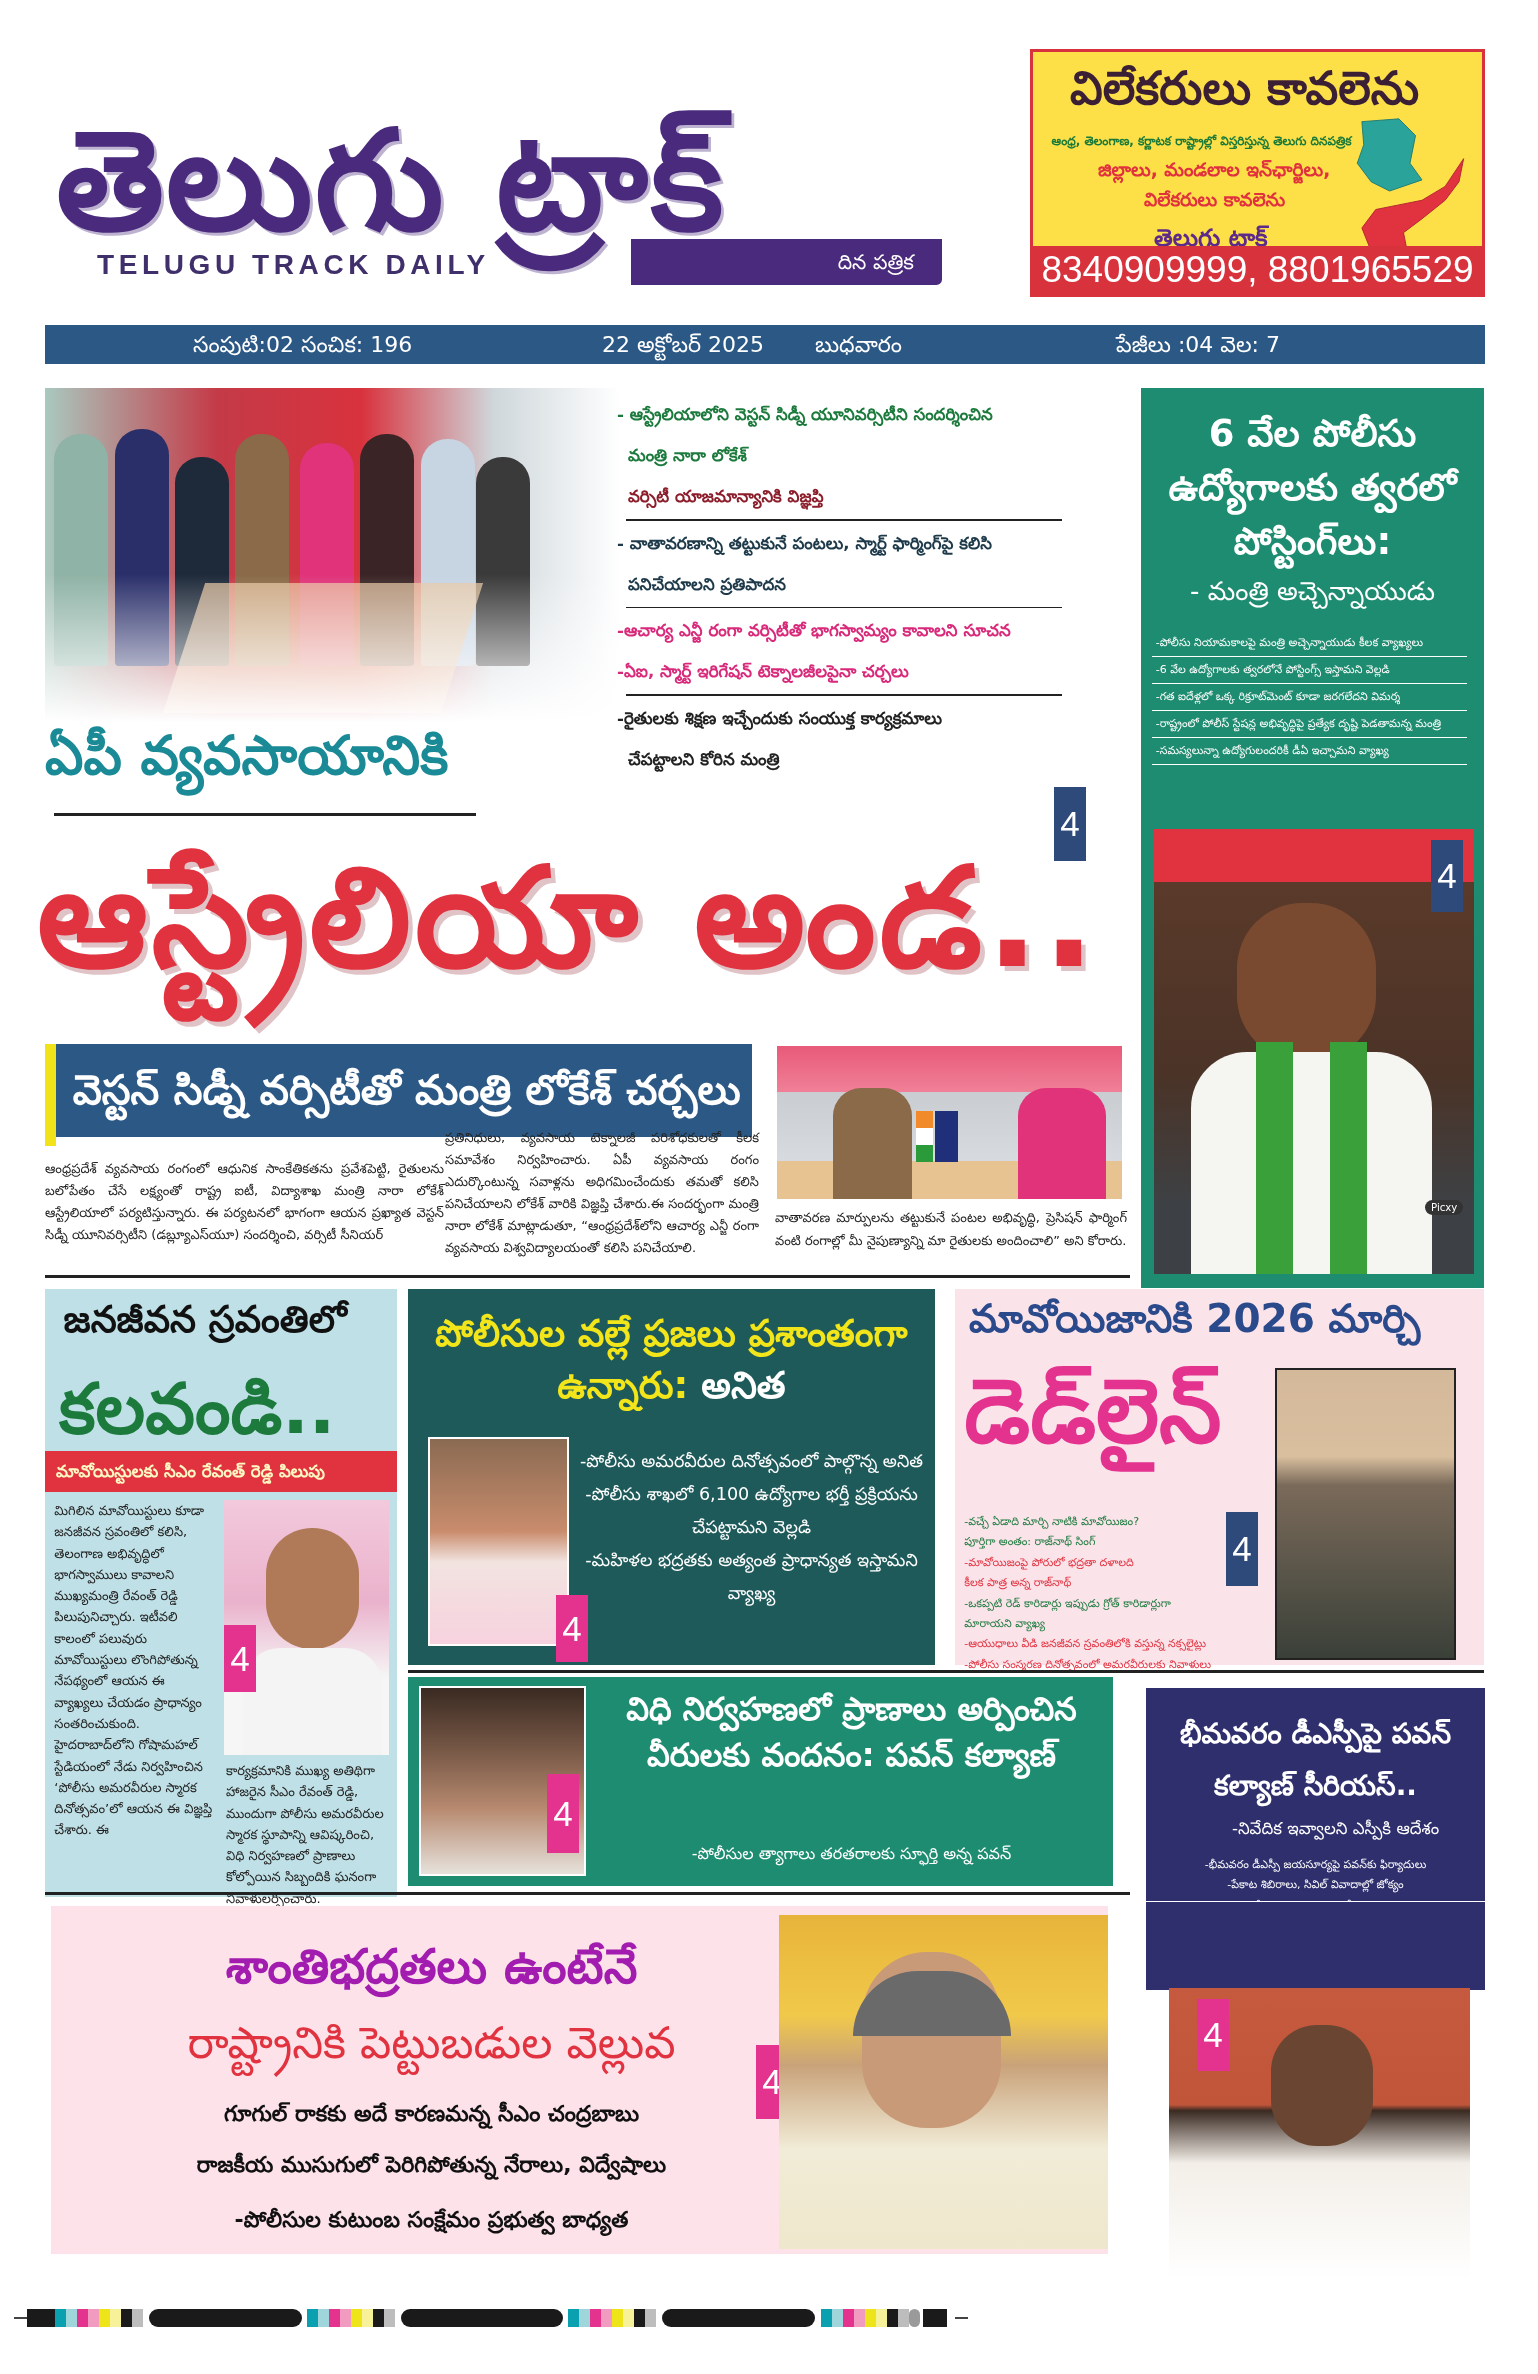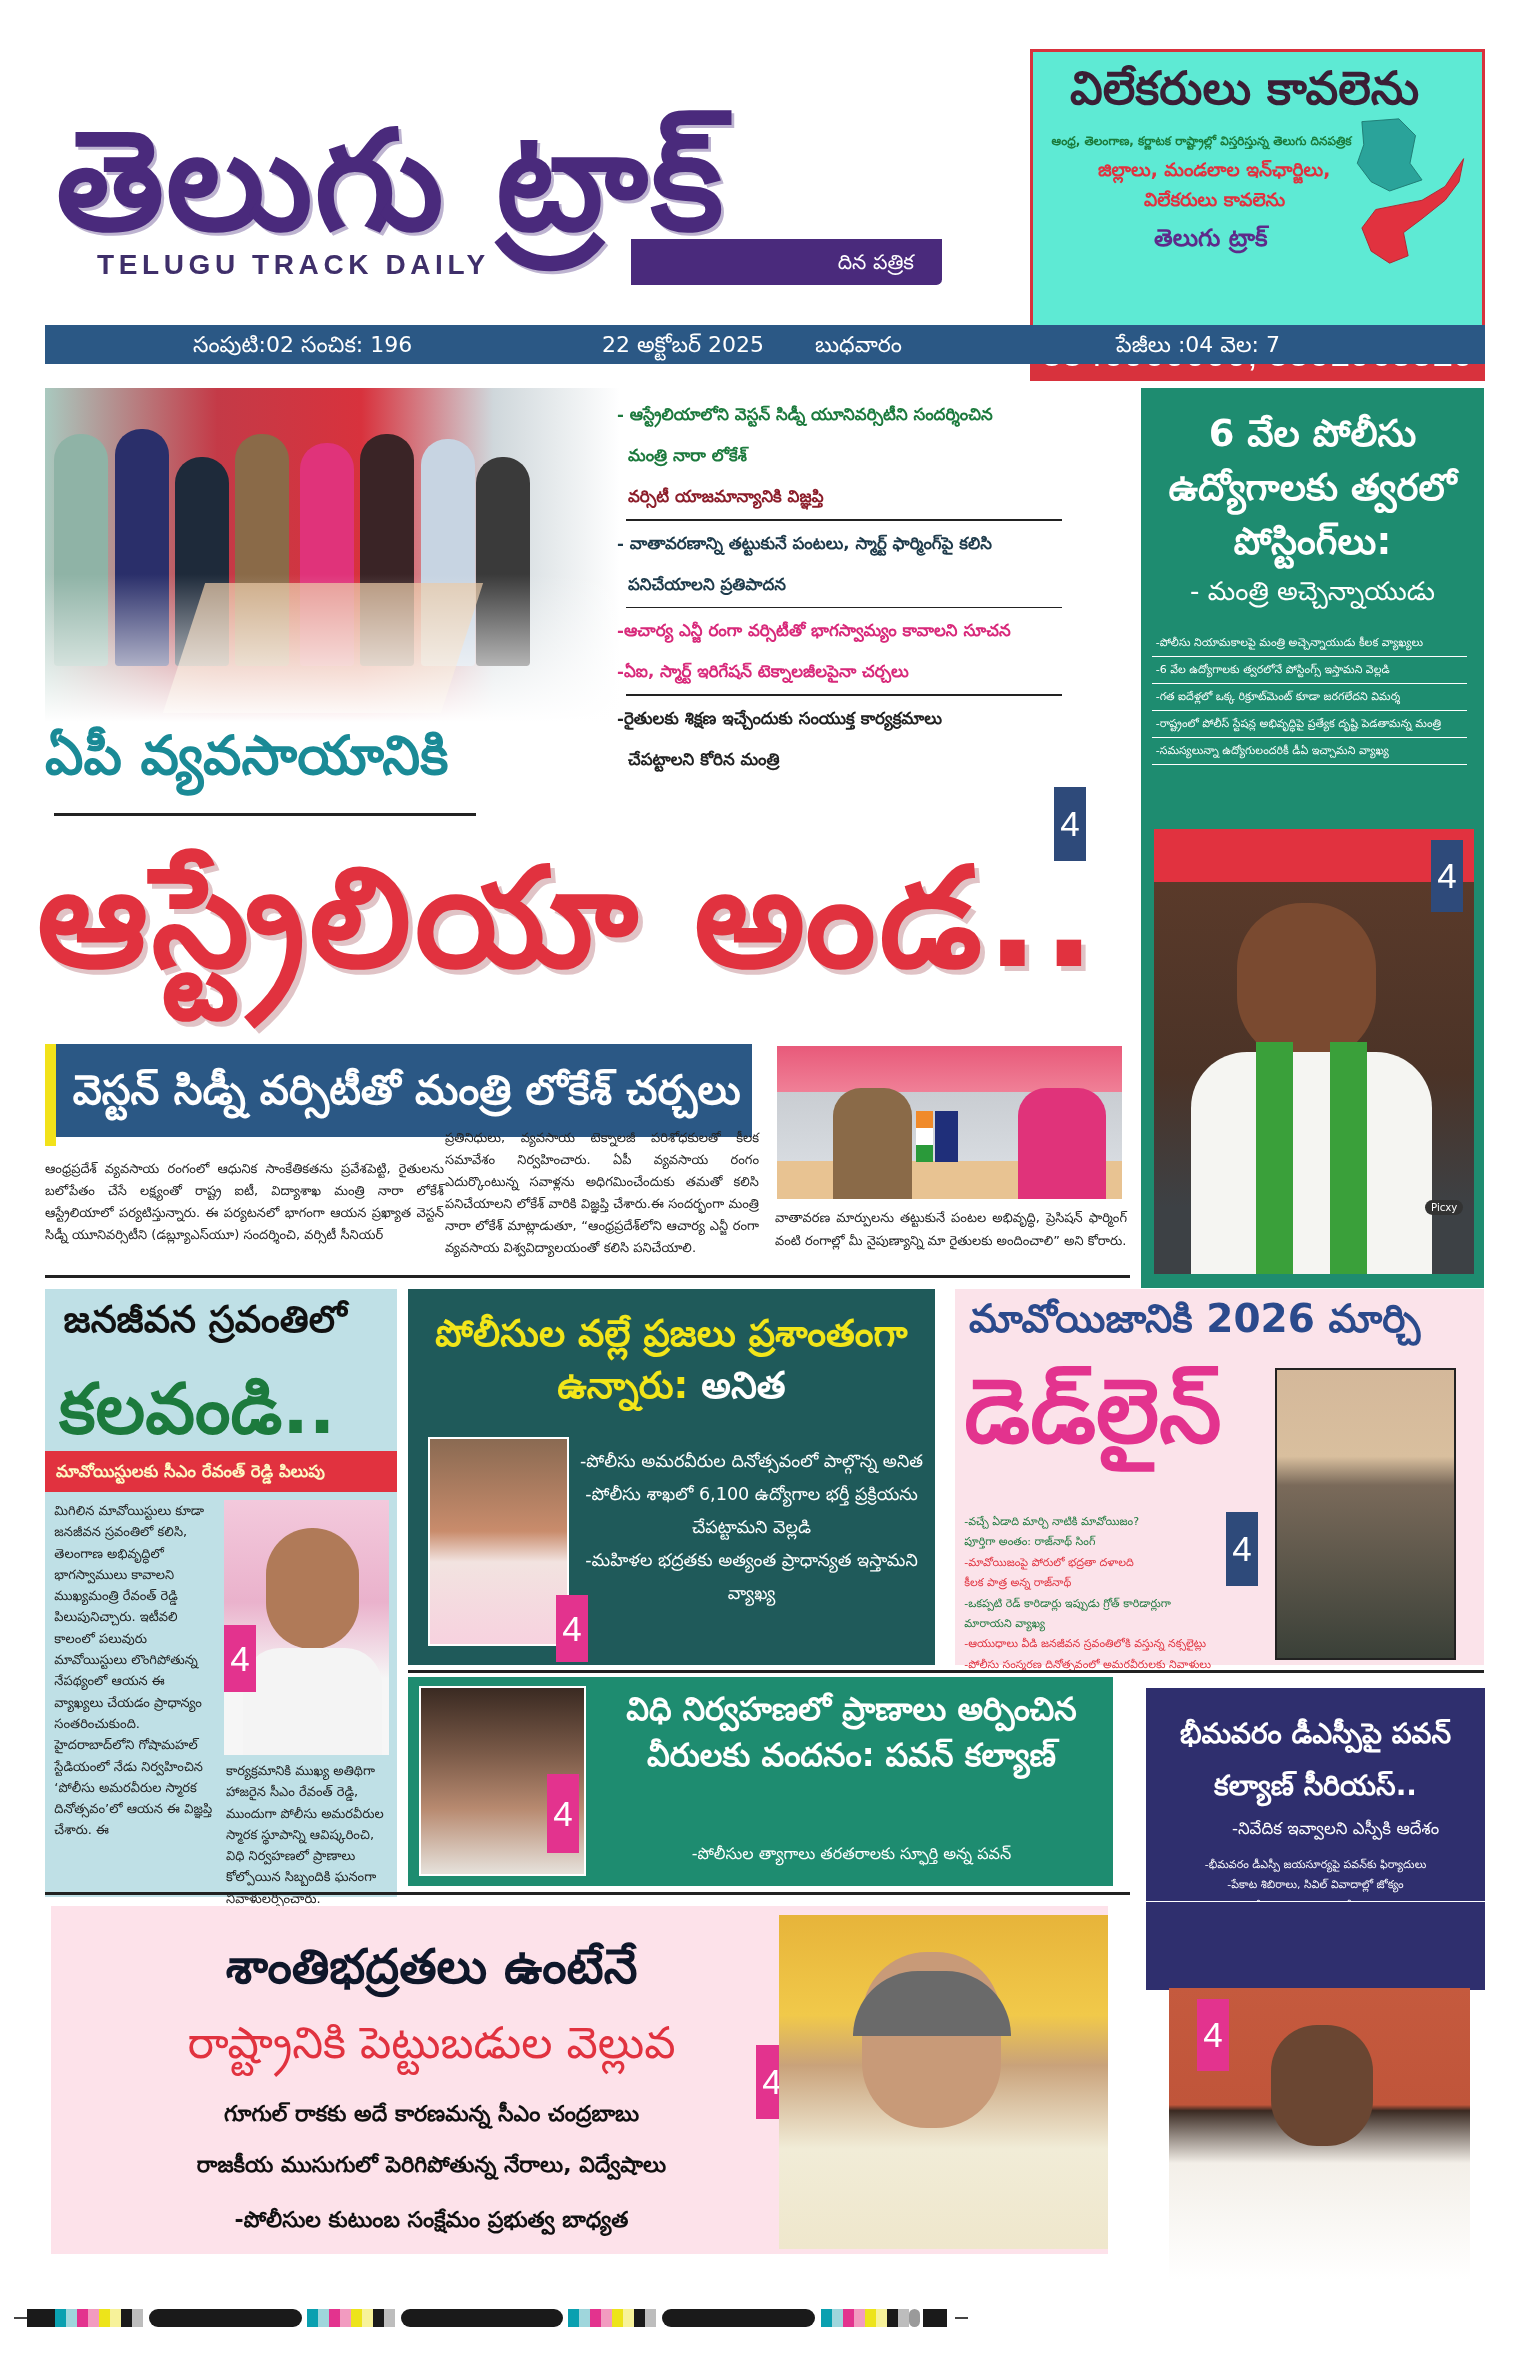--- a/index.html
+++ b/index.html
@@ -6,21 +6,21 @@
   html, body { width: 1539px; height: 2375px; background: #ffffff; overflow: hidden; }
   body { position: relative; font-family: "DejaVu Sans", sans-serif; color: #1a1a1a; }
   .abs { position: absolute; }
 
   
   .logo-main { left: 56px; top: 88px; width: 918px; height: 186px; font-family: "DejaVu Sans", sans-serif; font-weight: bold; font-size: 139px; line-height: 186px; color: #4a2a7c; letter-spacing: 1.9px; text-shadow: 2.8px 2.8px 0 #bdb3d0; white-space: nowrap; }
   .logo-sub { left: 97px; top: 249px; font-family: "Liberation Sans", sans-serif; font-weight: bold; font-size: 28px; letter-spacing: 4.6px; color: #3f2f6a; }
   .logo-tag { left: 631px; top: 239px; width: 311px; height: 46px; background: #4a2a7c; color: #fff; font-size: 20.4px; text-align: right; padding-right: 28px; line-height: 46px; border-bottom-right-radius: 5.6px; }
   .logo-tag span { display: inline-block; }
 
-  .ad { left: 1030px; top: 49px; width: 455px; height: 332px; border: 3.7px solid #d8323d; background: #5eead4; padding-left: 11px; }
+  .ad { left: 1030px; top: 49px; width: 455px; height: 248px; border: 3.7px solid #d8323d; background: #fde047; padding-left: 11px; }
   .ad-title { position: absolute; left: 37px; top: 9.3px; font-size: 46px; font-weight: bold; color: #3a1f35; }
   .ad-line1 { position: absolute; left: 18.6px; top: 82px; font-size: 12px; color: #1b7a3a; font-weight: bold; white-space: nowrap; }
   .ad-line2 { position: absolute; left: 65px; top: 107px; font-size: 18.6px; color: #e1313f; font-weight: bold; }
   .ad-line3 { position: absolute; left: 111px; top: 137px; font-size: 18.6px; color: #e1313f; font-weight: bold; }
   .ad-brand { position: absolute; left: 121px; top: 172px; font-size: 24px; font-weight: bold; color: #5e2a8a; }
   .ad-map { position: absolute; right: 9.3px; top: 65px; width: 139px; height: 148px; }
   .ad-phones { position: absolute; left: 0; bottom: 0; width: 100%; height: 48px; background: #d8323d; color: #fff; font-family: "Liberation Sans", sans-serif; font-size: 37px; line-height: 48px; text-align: center; }
 
   .dateline { left: 45px; top: 325px; width: 1440px; height: 39px; background: #2b5885; color: #fff; font-size: 22px; line-height: 39px; }
   .dateline span { position: absolute; top: 0; }
@@ -96,21 +96,21 @@
 
   
   .bh-panel { left: 1146px; top: 1688px; width: 339px; height: 213px; background: #2f2f6e; color: #fff; text-align: center; }
   .bh-h { font-size: 28px; font-weight: bold; line-height: 52px; margin-top: 20.4px; }
   .bh-sub { font-size: 16.7px; margin-top: 5.6px; margin-left: 40px; }
   .bh-items { font-size: 11px; line-height: 20.4px; margin-top: 13px; }
   .bh-photo { left: 1169px; top: 1988px; width: 301px; height: 292px; background: linear-gradient(180deg, #c55a3e 0%, #c0553a 40%, #3a2a22 42%, #f3efe8 60%, #ffffff 100%); }
 
   
   .cb-panel { left: 51px; top: 1906px; width: 1057px; height: 348px; background: #fde2ea; }
-  .cb-h1 { position: absolute; left: 0; top: 32px; width: 761px; text-align: center; font-size: 48px; font-weight: bold; color: #0f172a; }
+  .cb-h1 { position: absolute; left: 0; top: 32px; width: 761px; text-align: center; font-size: 48px; font-weight: bold; color: #a21caf; }
   .cb-h2 { position: absolute; left: 0; top: 111px; width: 761px; text-align: center; font-size: 44px; font-weight: normal; color: #e1323f; }
   .cb-l { position: absolute; left: 0; width: 761px; text-align: center; font-size: 22px; font-weight: bold; color: #111; }
   .cb-photo { position: absolute; left: 728px; top: 9.3px; width: 329px; height: 334px; background: linear-gradient(180deg, #e7b43a 0%, #f1c94a 30%, #c9a27a 45%, #f1ecd7 70%, #efe7cc 100%); }
 
   
   .colorbar { left: 14px; top: 2308px; width: 1512px; height: 20.4px; display: flex; align-items: center; }
   .cb-seg { height: 18.6px; }
   .cb-pill { height: 18.6px; border-radius: 9.3px; background: #1a1a1a; }
   .reg { width: 13px; height: 1.9px; background: #444; }
 </style>

